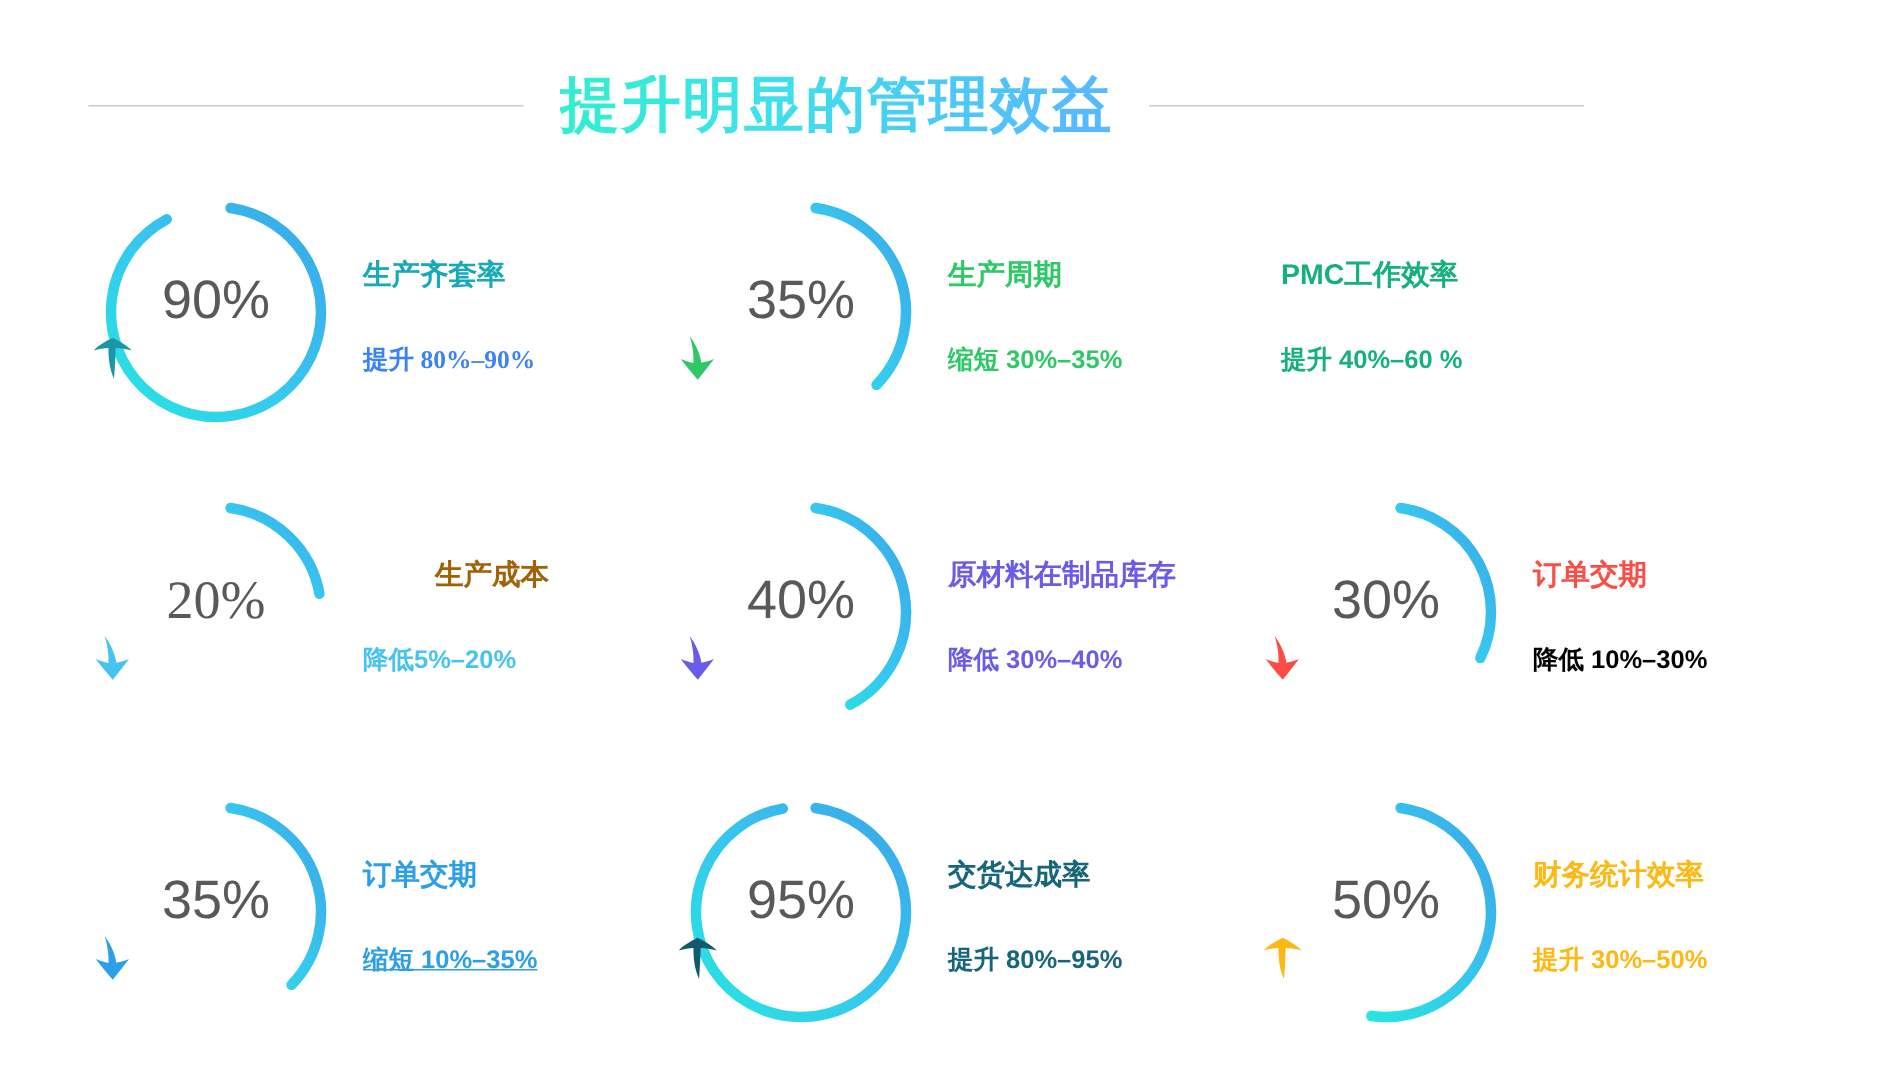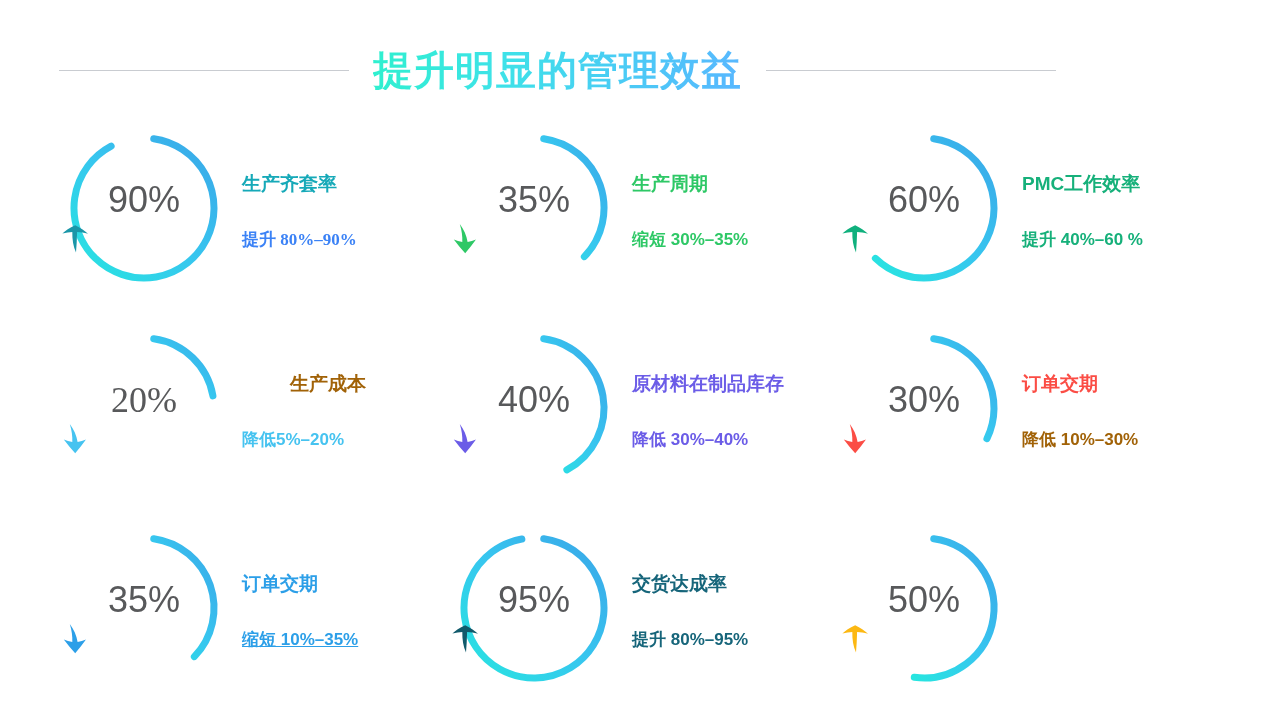--- a/index.html
+++ b/index.html
@@ -174,40 +174,20 @@
            C 23.2 18.6 20.4 19.4 17.6 19.9 C 16.6 13.4 13.8 7.6 9.8 2.0 Z"></path>
 </svg>
       </div>
     </div>
     <div class="labels">
       <div class="metric-title" style="color: rgb(46, 200, 102);">生产周期</div>
       <div class="metric-sub" style="color: rgb(46, 200, 102);">缩短 30%–35%</div>
     </div>
   </div>
     <div class="card">
-    <div class="gauge">
-      <svg width="168" height="180" viewBox="0 0 168 180">
-        <defs>
-          <linearGradient id="arcgrad2" x1="1" y1="0" x2="0" y2="1">
-            <stop offset="0%" stop-color="#3aa6e8"></stop>
-            <stop offset="50%" stop-color="#37c6ef"></stop>
-            <stop offset="100%" stop-color="#27e5e0"></stop>
-          </linearGradient>
-        </defs>
-        <path d="M 93.74 16.68 A 70 70 0 1 1 35.37 136.35" fill="none" stroke="url(#arcgrad2)" stroke-width="7" stroke-linecap="round"></path>
-      </svg>
-      <div class="gauge-value" style="color: rgb(88, 89, 91);">60%</div>
-      <div class="gauge-arrow">
-        <svg width="30" height="34" viewBox="0 0 30 34" fill="#10b07d">
-  <path d="M15.2 3.2 C 9.6 6.0 5.2 8.6 2.4 11.6 C 6.0 10.6 9.4 10.1 12.3 10.0
-           C 12.2 17.5 13.2 24.2 16.0 30.6 C 16.6 23.9 16.9 17.0 17.1 10.0
-           C 20.4 10.1 24.0 10.6 28.0 11.7 C 24.6 8.4 20.3 5.7 15.2 3.2 Z"></path>
-</svg>
-      </div>
-    </div>
     <div class="labels">
       <div class="metric-title" style="color: rgb(22, 176, 122);">PMC工作效率</div>
       <div class="metric-sub" style="color: rgb(22, 176, 122);">提升 40%–60 %</div>
     </div>
   </div>
     <div class="card">
     <div class="gauge">
       <svg width="168" height="180" viewBox="0 0 168 180">
         <defs>
           <linearGradient id="arcgrad3" x1="1" y1="0" x2="0" y2="1">
@@ -274,21 +254,21 @@
       <div class="gauge-arrow">
         <svg width="30" height="34" viewBox="0 0 30 34" fill="#fb4d45">
   <path d="M9.8 2.0 C 11.8 8.6 12.6 14.6 12.3 20.0 C 9.4 19.4 6.6 18.6 3.8 17.4
            C 7.6 22.4 11.4 27.0 15.2 31.2 C 19.0 26.6 22.6 22.0 26.0 17.4
            C 23.2 18.6 20.4 19.4 17.6 19.9 C 16.6 13.4 13.8 7.6 9.8 2.0 Z"></path>
 </svg>
       </div>
     </div>
     <div class="labels">
       <div class="metric-title" style="color: rgb(251, 77, 69);">订单交期</div>
-      <div class="metric-sub" style="color: #a16207;">降低 10%–30%</div>
+      <div class="metric-sub" style="color: #000000;">降低 10%–30%</div>
     </div>
   </div>
     <div class="card">
     <div class="gauge">
       <svg width="168" height="180" viewBox="0 0 168 180">
         <defs>
           <linearGradient id="arcgrad6" x1="1" y1="0" x2="0" y2="1">
             <stop offset="0%" stop-color="#3aa6e8"></stop>
             <stop offset="50%" stop-color="#37c6ef"></stop>
             <stop offset="100%" stop-color="#27e5e0"></stop>
@@ -350,14 +330,18 @@
       </svg>
       <div class="gauge-value" style="color: rgb(88, 89, 91);">50%</div>
       <div class="gauge-arrow">
         <svg width="30" height="34" viewBox="0 0 30 34" fill="#fcb813">
   <path d="M15.2 3.2 C 9.6 6.0 5.2 8.6 2.4 11.6 C 6.0 10.6 9.4 10.1 12.3 10.0
            C 12.2 17.5 13.2 24.2 16.0 30.6 C 16.6 23.9 16.9 17.0 17.1 10.0
            C 20.4 10.1 24.0 10.6 28.0 11.7 C 24.6 8.4 20.3 5.7 15.2 3.2 Z"></path>
 </svg>
       </div>
     </div>
+    <div class="labels">
+      <div class="metric-title" style="color: rgb(252, 184, 19);">财务统计效率</div>
+      <div class="metric-sub" style="color: rgb(252, 184, 19);">提升 30%–50%</div>
+    </div>
   </div>
   </div>
 
 </body></html>

